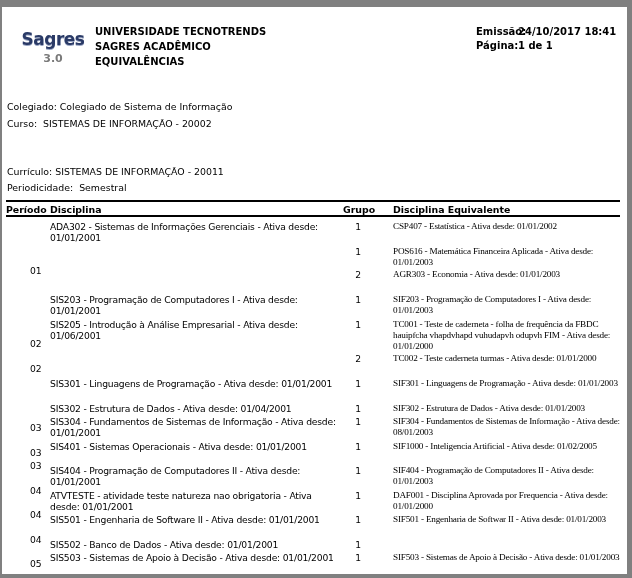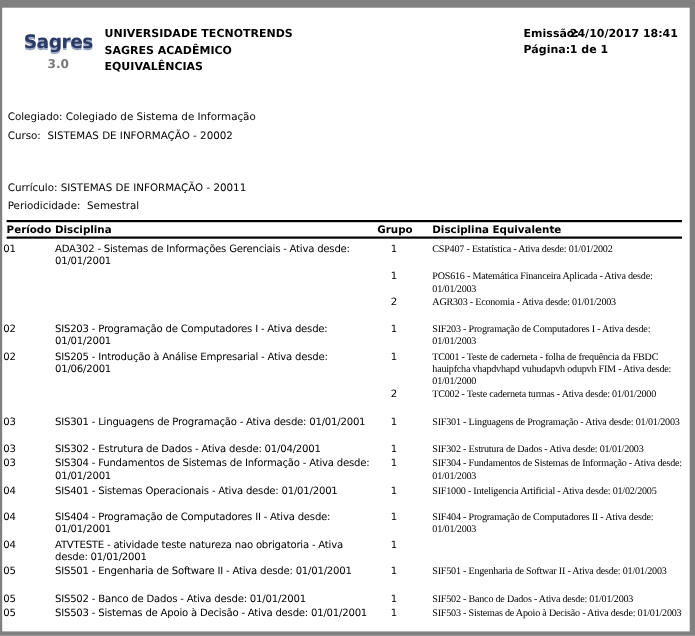--- a/index.html
+++ b/index.html
@@ -36,21 +36,21 @@
       font-size: 10px; font-weight: bold; line-height: 14px;
     }
     .hdr-right .row { display: flex; }
     .hdr-right .lbl { width: 36px; white-space: nowrap; }
     .hdr-right .lbl.em { width: 36px; }
     .hdr-right .val { margin-left: 6px; white-space: nowrap; }
     .info { position: absolute; left: 5px; font-size: 9.4px; font-weight: normal; line-height: 14px; white-space: nowrap; }
     .rule { position: absolute; left: 4px; width: 614px; height: 2px; background: #000; }
     .th { position: absolute; top: 197px; font-size: 9.4px; font-weight: bold; line-height: 12px; white-space: nowrap; }
     .cell { position: absolute; font-size: 9.2px; line-height: 11px; letter-spacing: -0.2px; }
-    .per { left: 1px; width: 22px; }
+    .per { left: 28px; width: 22px; margin-top: 44px; }
     .disc { left: 48px; width: 290px; }
     .grp { left: 348px; width: 16px; text-align: center; }
     .eq { left: 391px; width: 232px; font-family: Liberation Serif, serif; }
   </style>
 </head>
 <body>
 
 <div class="page">
 
   <div class="logo">
@@ -129,44 +129,44 @@
   <div class="cell eq" style="top:371px">SIF301 - Linguagens de Programação - Ativa desde: 01/01/2003</div>
 
   <div class="cell per" style="top:396px">03</div>
   <div class="cell disc" style="top:396px">SIS302 - Estrutura de Dados - Ativa desde: 01/04/2001</div>
   <div class="cell grp" style="top:396px">1</div>
   <div class="cell eq" style="top:396px">SIF302 - Estrutura de Dados - Ativa desde: 01/01/2003</div>
 
   <div class="cell per" style="top:409px">03</div>
   <div class="cell disc" style="top:409px">SIS304 - Fundamentos de Sistemas de Informação - Ativa desde: 01/01/2001</div>
   <div class="cell grp" style="top:409px">1</div>
-  <div class="cell eq" style="top:409px">SIF304 - Fundamentos de Sistemas de Informação - Ativa desde: 01/01/2003</div>
+  <div class="cell eq" style="top:409px">SIF304 - Fundamentos de Sistemas de Informação - Ativa desde: 08/01/2003</div>
 
   <div class="cell per" style="top:434px">04</div>
   <div class="cell disc" style="top:434px">SIS401 - Sistemas Operacionais - Ativa desde: 01/01/2001</div>
   <div class="cell grp" style="top:434px">1</div>
   <div class="cell eq" style="top:434px">SIF1000 - Inteligencia Artificial - Ativa desde: 01/02/2005</div>
 
   <div class="cell per" style="top:458px">04</div>
   <div class="cell disc" style="top:458px">SIS404 - Programação de Computadores II - Ativa desde: 01/01/2001</div>
   <div class="cell grp" style="top:458px">1</div>
   <div class="cell eq" style="top:458px">SIF404 - Programação de Computadores II - Ativa desde: 01/01/2003</div>
 
   <div class="cell per" style="top:483px">04</div>
   <div class="cell disc" style="top:483px">ATVTESTE - atividade teste natureza nao obrigatoria - Ativa desde: 01/01/2001</div>
   <div class="cell grp" style="top:483px">1</div>
+  <div class="cell eq" style="top:483px">DAF001 - Disciplina Aprovada por Frequencia - Ativa desde: 01/01/2000</div>
 
   <div class="cell per" style="top:507px">05</div>
   <div class="cell disc" style="top:507px">SIS501 - Engenharia de Software II - Ativa desde: 01/01/2001</div>
   <div class="cell grp" style="top:507px">1</div>
   <div class="cell eq" style="top:507px">SIF501 - Engenharia de Softwar II - Ativa desde: 01/01/2003</div>
 
   <div class="cell per" style="top:532px">05</div>
   <div class="cell disc" style="top:532px">SIS502 - Banco de Dados - Ativa desde: 01/01/2001</div>
   <div class="cell grp" style="top:532px">1</div>
-  <div class="cell eq" style="top:532px">SIF502 - Banco de Dados - Ativa desde: 01/01/2003</div>
 
   <div class="cell per" style="top:545px">05</div>
   <div class="cell disc" style="top:545px">SIS503 - Sistemas de Apoio à Decisão - Ativa desde: 01/01/2001</div>
   <div class="cell grp" style="top:545px">1</div>
   <div class="cell eq" style="top:545px">SIF503 - Sistemas de Apoio à Decisão - Ativa desde: 01/01/2003</div>
 
 </div>
 
 </body></html>

